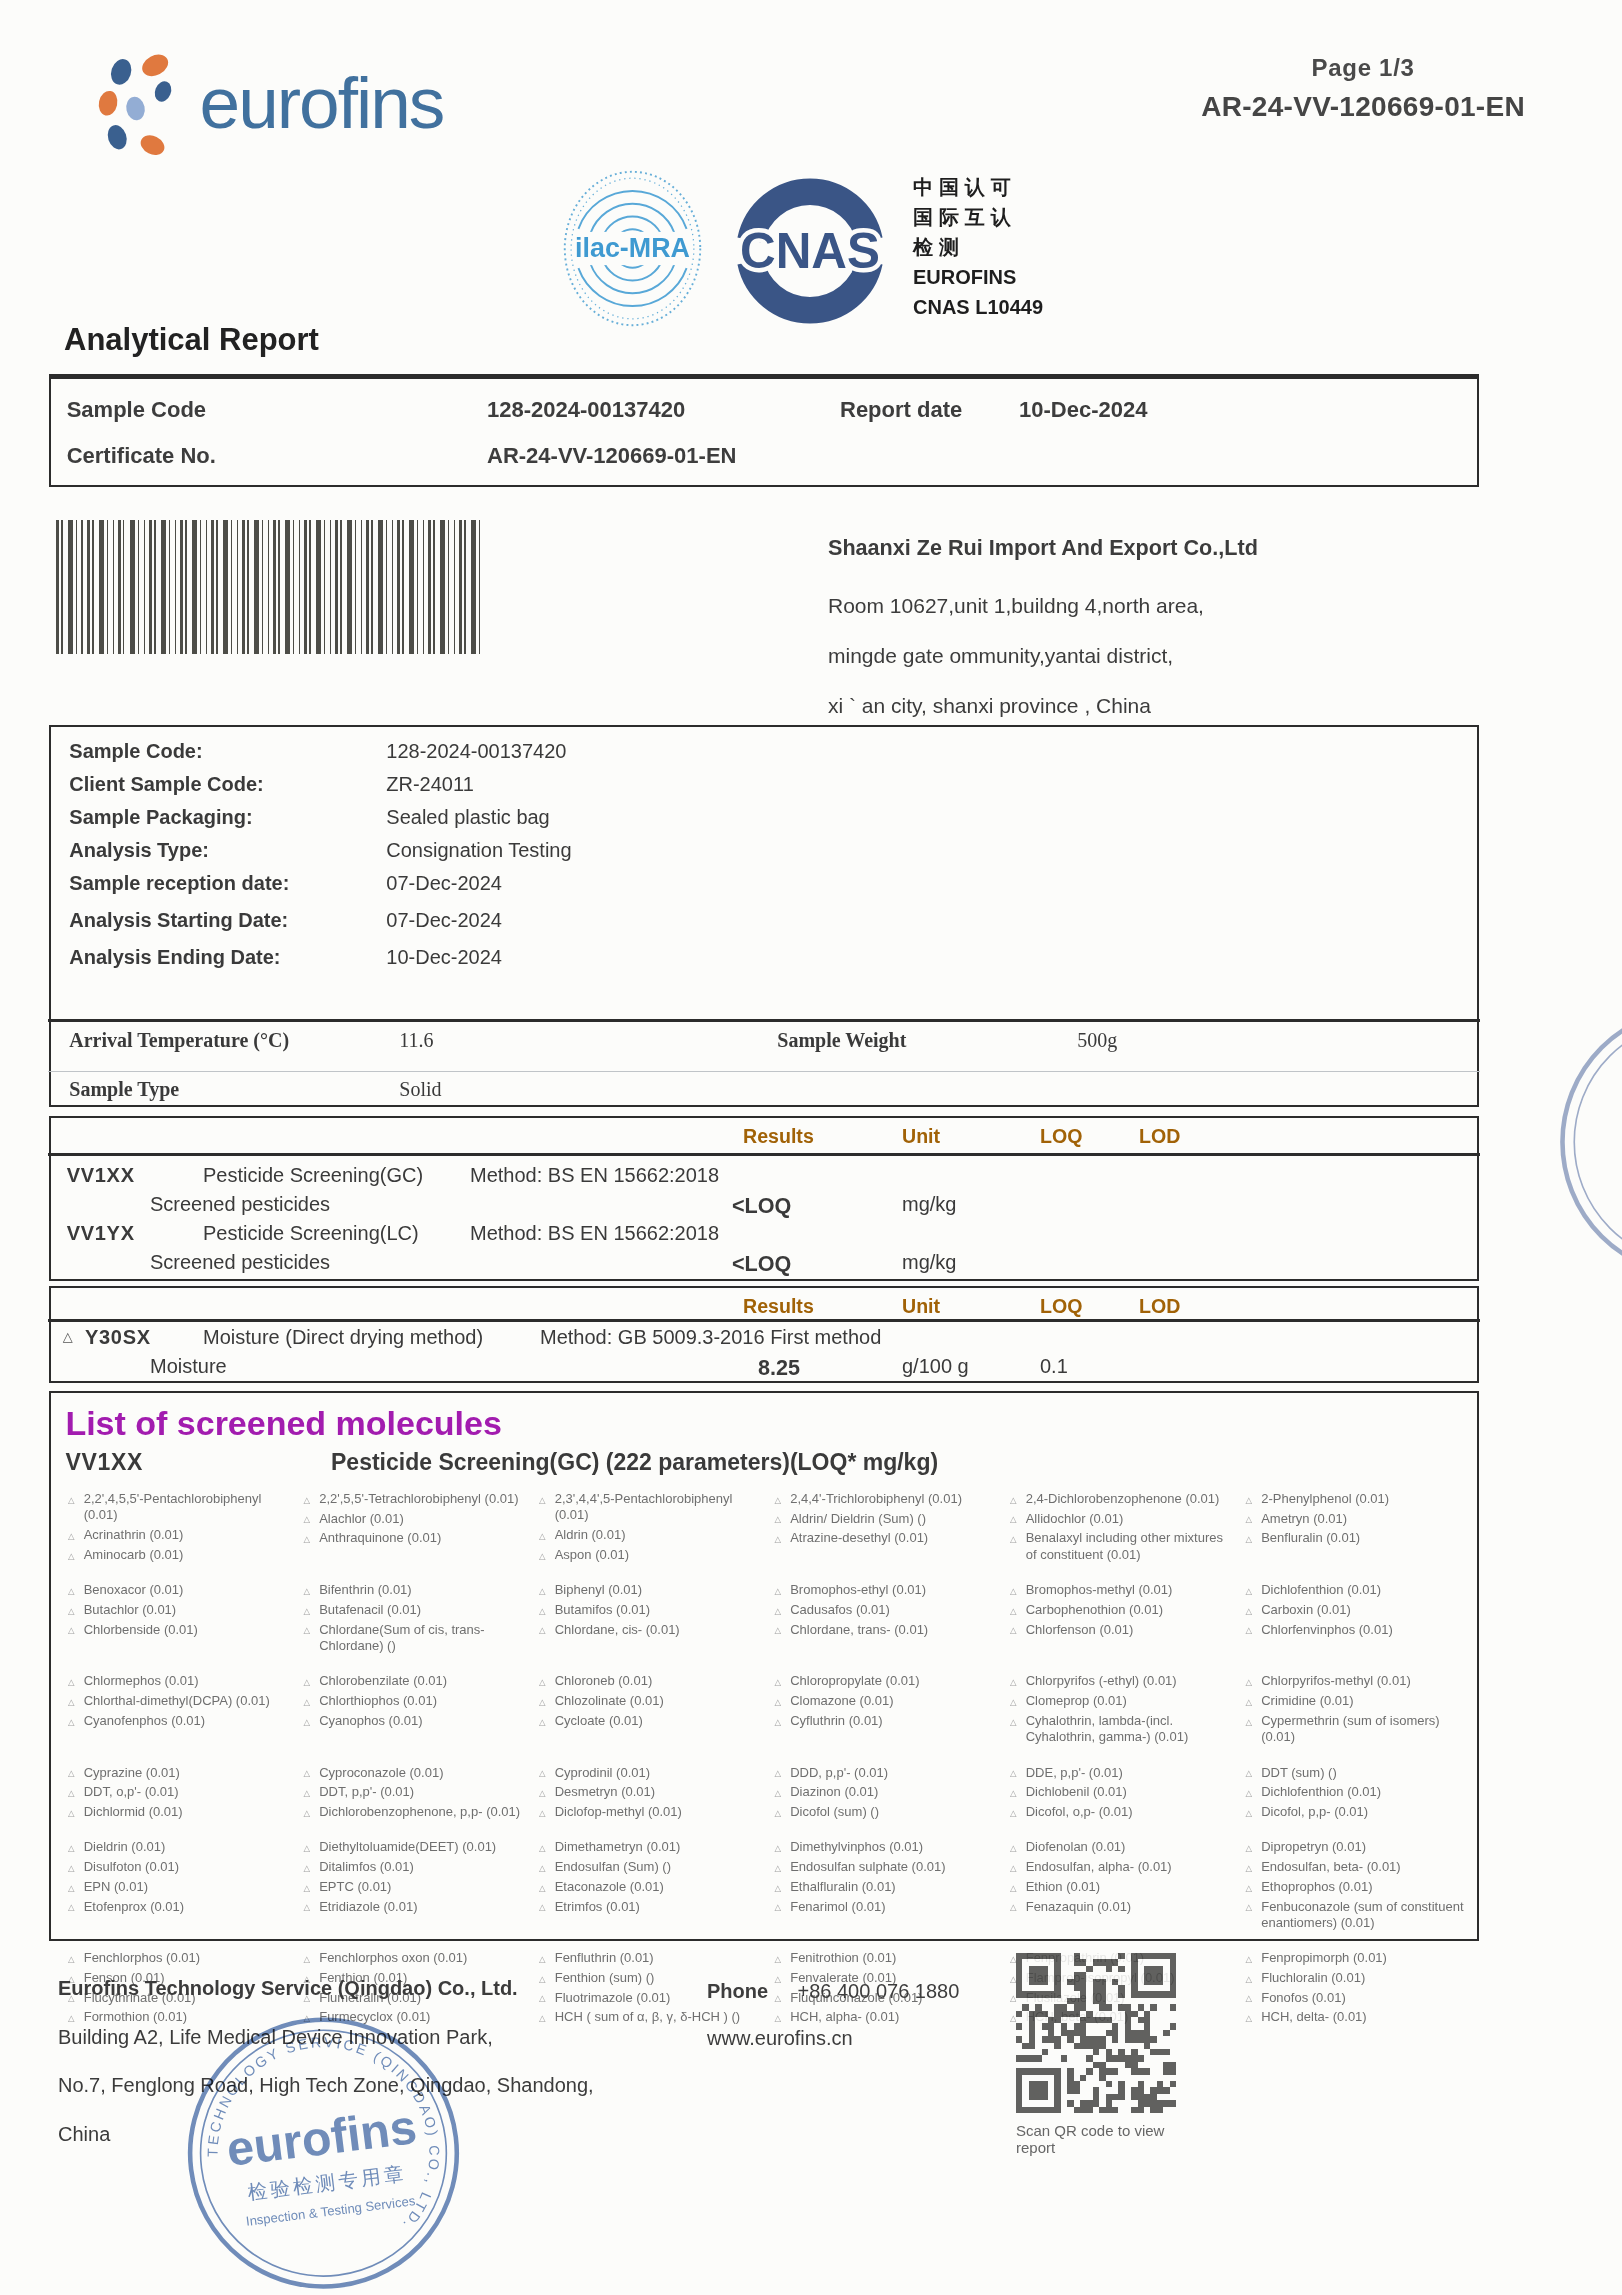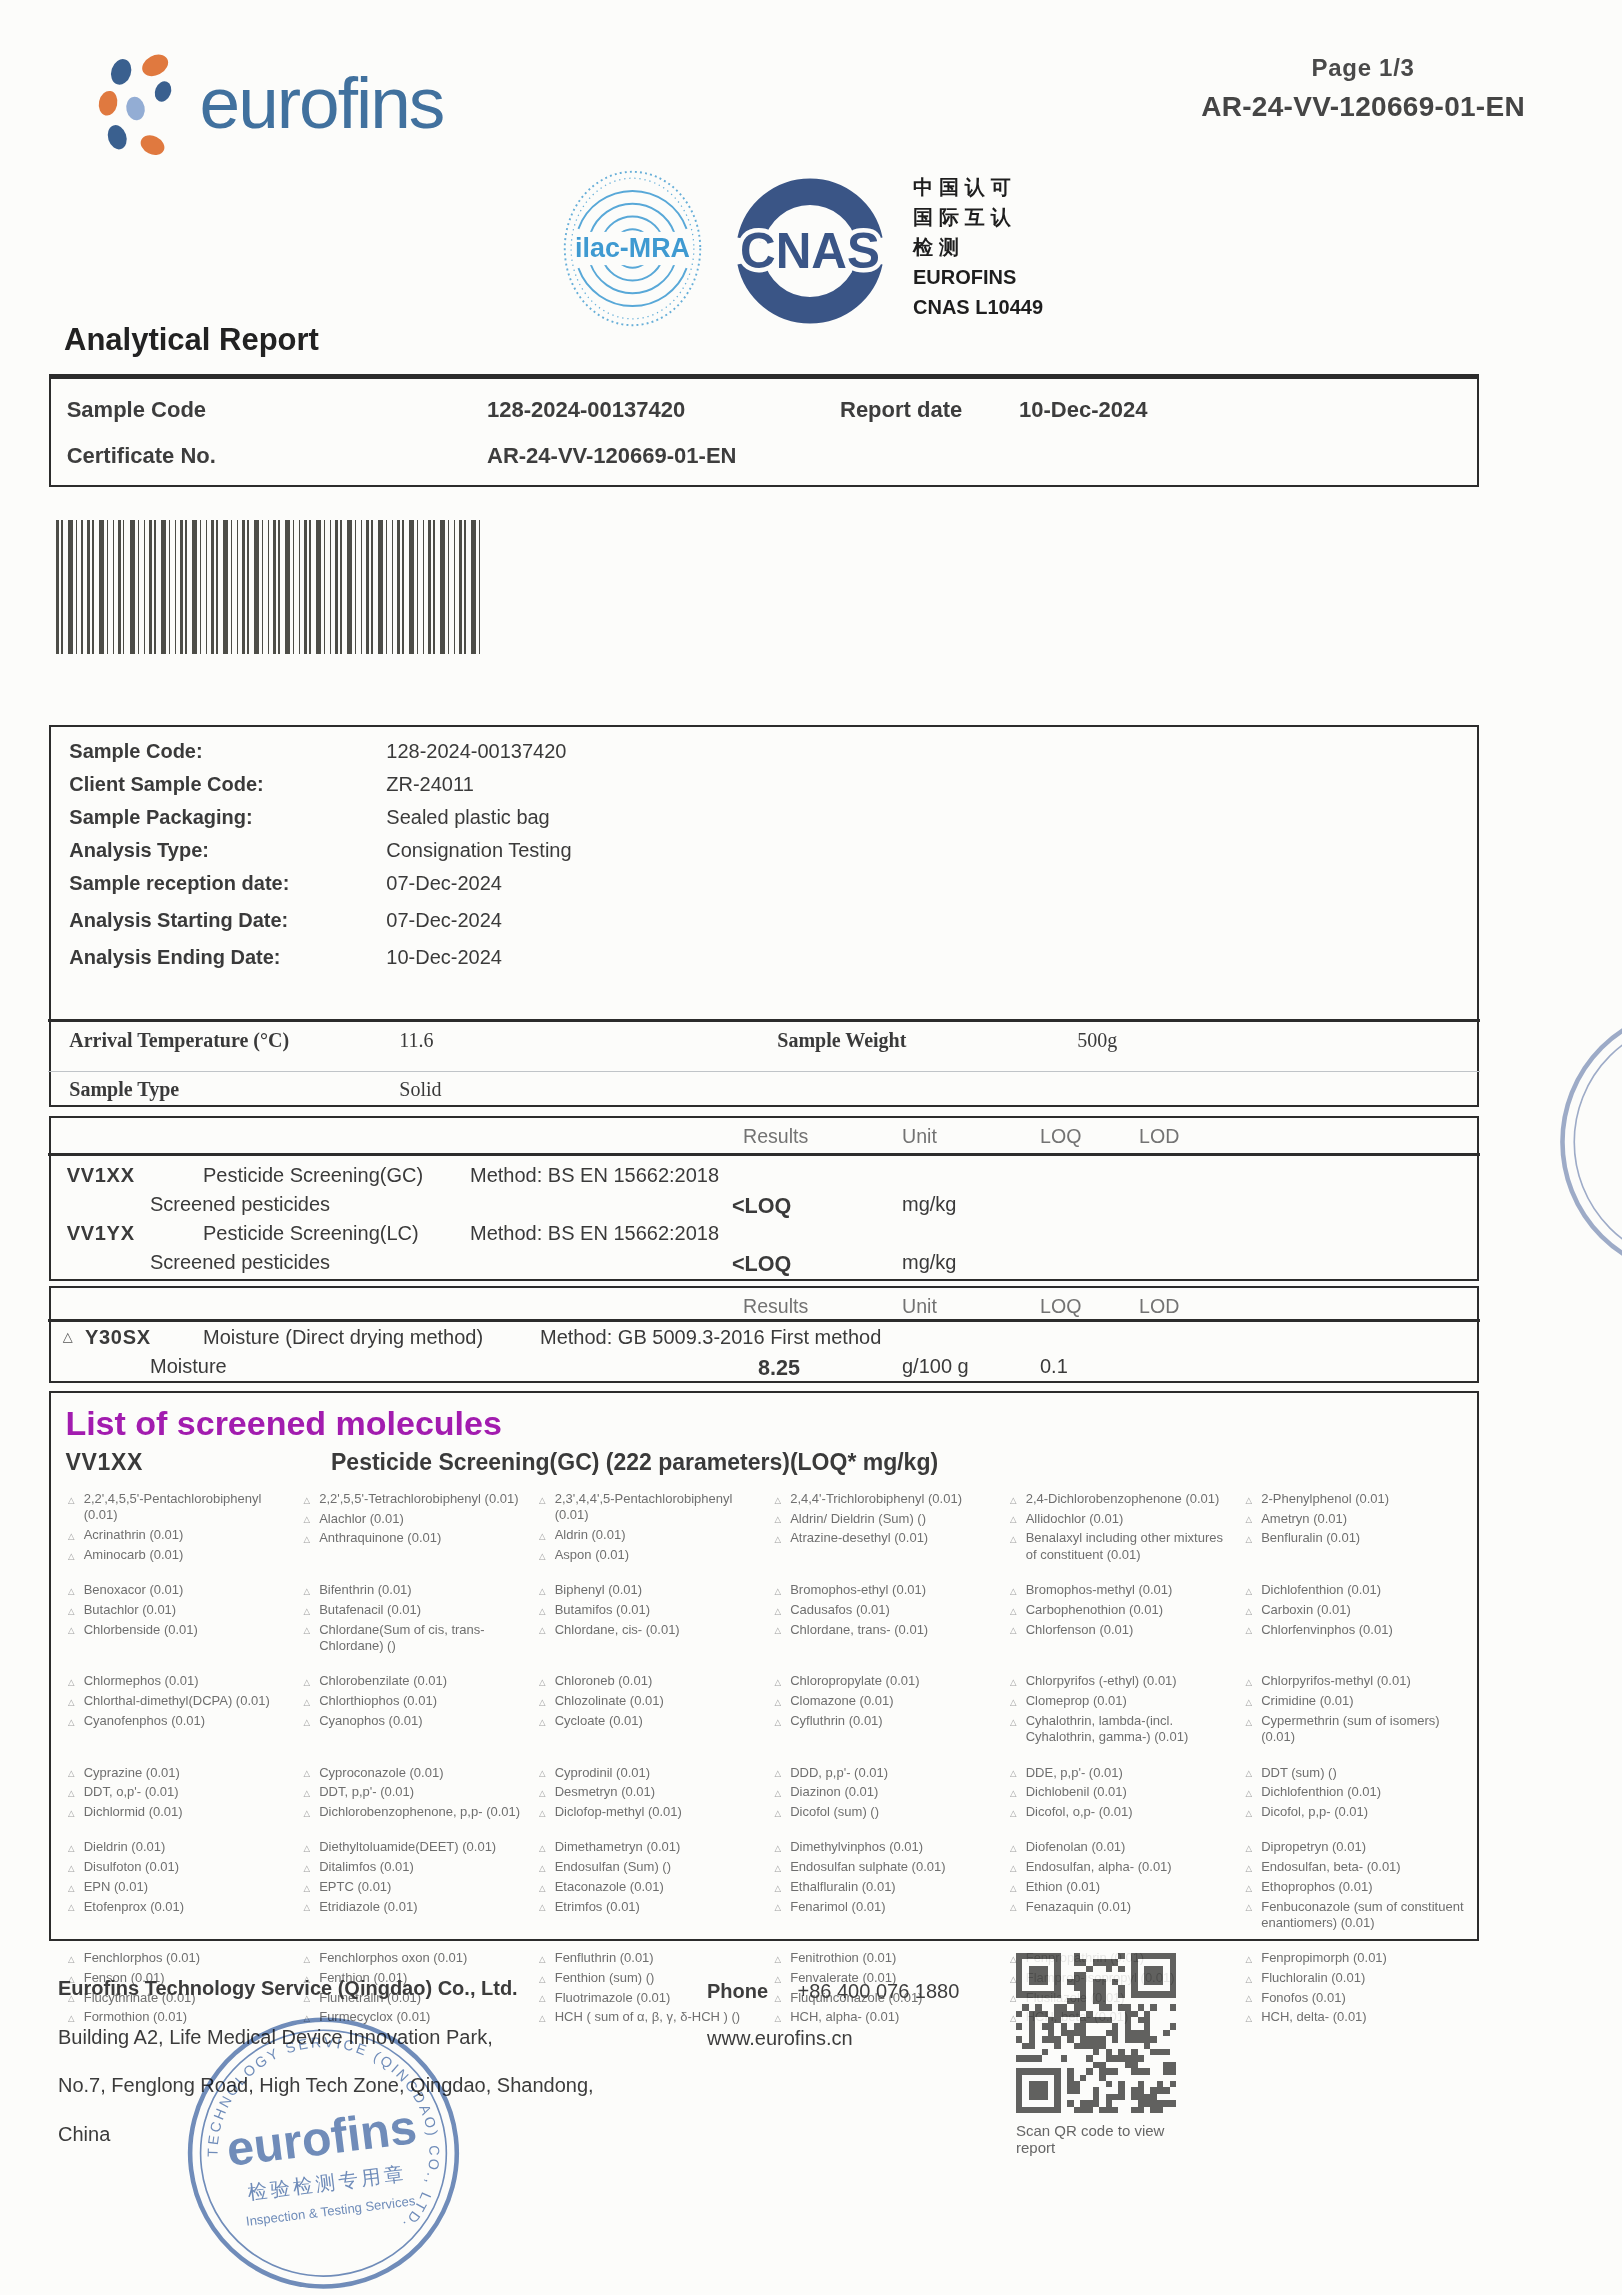--- a/index.html
+++ b/index.html
@@ -48,21 +48,21 @@
   .b2-hr2{position:absolute;left:-2.6px;right:-2.6px;top:344px;height:1.3px;background:#c0c4c8;}
   .b2-arrival,.b2-type{position:absolute;left:18.3px;right:18.3px;height:26px;font-size:20px;font-family:Liberation Serif, serif;}
   .b2-arrival{top:302px}.b2-type{top:351px}
   .b2-arrival span,.b2-type span{position:absolute;white-space:nowrap;}
   .a-lab,.t-lab,.a-wlab{font-weight:700;}
   .a-lab,.t-lab{left:0}.a-val,.t-val{left:330px}.a-wlab{left:708px}.a-wval{left:1008px}
 
   
   .box3{top:1116px;height:165px;}
   .box4{top:1286px;height:97px;}
-  .res-head{position:absolute;left:0;right:0;top:6.5px;height:26px;font-size:19.6px;color:#737373;}
+  .res-head{position:absolute;left:0;right:0;top:6.5px;height:26px;font-size:19.6px;color:#a16207;font-weight:bold;}
   .res-head span{position:absolute;white-space:nowrap;}
   .h-results{left:692px}.h-unit{left:851px}.h-loq{left:989px}.h-lod{left:1088px}
   .res-rule{position:absolute;left:-2.6px;right:-2.6px;top:35px;height:3.3px;background:#2c2c2c;}
   .res-body{position:absolute;left:0;right:0;top:46px;}
   .box4 .res-rule{top:31px}
   .box4 .res-body{top:38px;}
   .rrow{position:relative;height:29px;font-size:20px;}
   .rrow span{position:absolute;white-space:nowrap;}
   .p-tri{left:11.8px;font-size:13px;color:#555;top:2.6px;}
   .p-code{left:15.7px;font-weight:600;letter-spacing:0.7px;}
@@ -172,20 +172,26 @@
       <span class="b1-rdlab">Report date</span>
       <span class="b1-rdval">10-Dec-2024</span>
     </div>
     <div class="row r2">
       <span class="b1-lab">Certificate No.</span>
       <span class="b1-val">AR-24-VV-120669-01-EN</span>
     </div>
   </div>
 
   <div class="barcode"></div>
+  <div class="client">
+    <div class="client-name">Shaanxi Ze Rui Import And Export Co.,Ltd</div>
+    <div class="client-line">Room 10627,unit 1,buildng 4,north area,</div>
+    <div class="client-line">mingde gate ommunity,yantai district,</div>
+    <div class="client-line">xi ` an city, shanxi province , China</div>
+  </div>
 
   <div class="box box2">
     <div class="sample-rows">
         <div class="sample-row">
           <span class="lab">Sample Code:</span>
           <span class="val">128-2024-00137420</span>
         </div>
         <div class="sample-row">
           <span class="lab">Client Sample Code:</span>
           <span class="val">ZR-24011</span>

